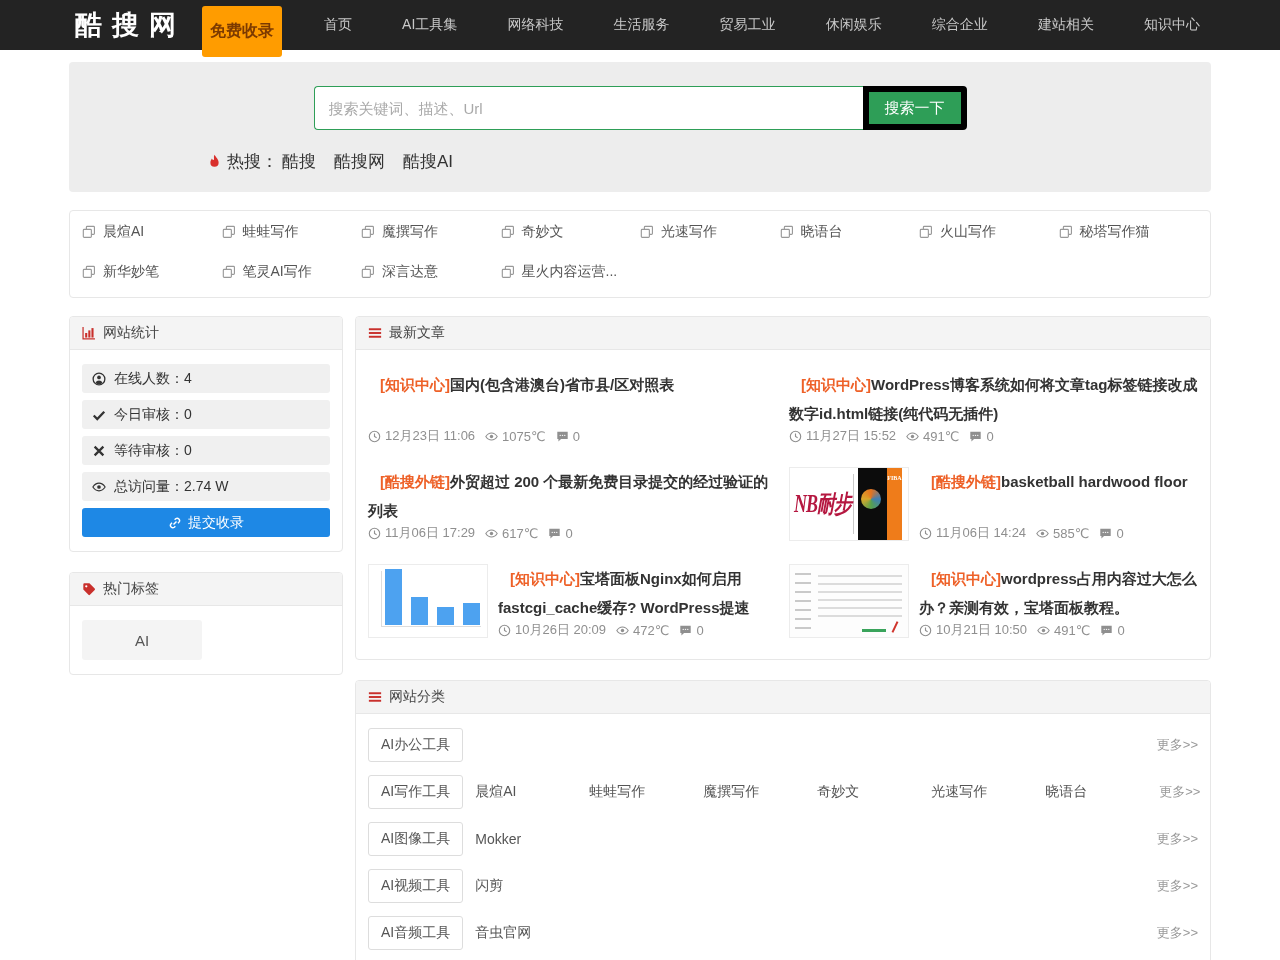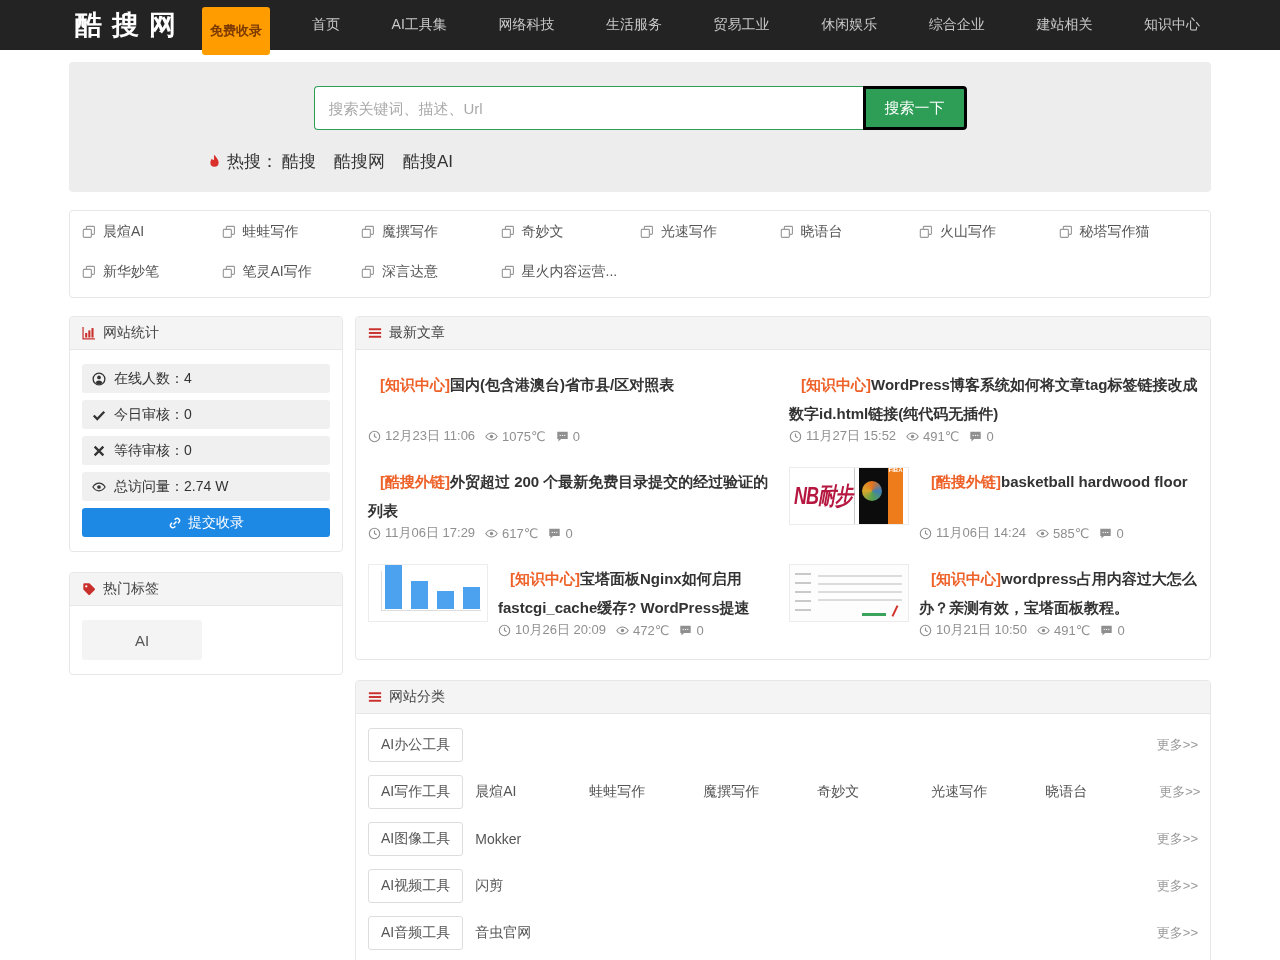--- a/index.html
+++ b/index.html
@@ -11,32 +11,32 @@
     color:#333;
   }
 
   
   [data-icon]{ display:inline-flex; align-items:center; justify-content:center; }
   [data-icon] svg{ width:1em; height:1em; display:block; }
 
   
   .navbar{ height:50px; background:#232323; display:flex; align-items:center; padding:0 40px 0 75px; }
   .logo{ color:#fff; font-size:27px; font-weight:bold; letter-spacing:10px; font-family:"Liberation Serif","DejaVu Serif",serif; white-space:nowrap; cursor:pointer; }
-  .nav-badge{ background:#ff9c00; color:#7c3a00; font-size:13px; font-weight:bold; padding:15px 8px; border-radius:3px; margin-left:16px; transform:translateY(6px); cursor:pointer; white-space:nowrap; }
+  .nav-badge{ background:#ff9c00; color:#7c3a00; font-size:16px; font-weight:bold; padding:15px 8px; border-radius:3px; margin-left:16px; transform:translateY(6px); cursor:pointer; white-space:nowrap; }
   .nav-menu{ flex:1; display:flex; justify-content:space-between; margin-left:42px; padding-right:40px; list-style:none;text-align:center; }
   .nav-item{ color:#c9c9c9; font-size:14px; cursor:pointer; white-space:nowrap; }
 
   .container{ width:1142px; margin:0 auto; }
 
   
   .search-section{ margin-top:12px; background:#ededed; border-radius:4px; height:130px; padding-top:24px; }
   .search-bar{ width:653px; margin:0 auto; display:flex; height:44px; }
   .search-input{ flex:1; border:1px solid #2e9e57; border-right:none; border-radius:4px 0 0 4px; padding:0 14px; font-size:15px; color:#000000; outline:none; background:#fff; font-family:inherit; }
   .search-input::placeholder{ color:#a9a9a9; }
-  .search-btn{ width:104px; background:#2e9e57; border:3px solid #000000; border-radius:0 4px 4px 0; color:#fff; font-size:15px; cursor:pointer; font-family:inherit; }
+  .search-btn{ width:104px; background:#2e9e57; border:6px solid #000000; border-radius:0 4px 4px 0; color:#fff; font-size:15px; cursor:pointer; font-family:inherit; }
   .hot-row{ margin:20px 0 0 138px; display:flex; align-items:center; font-size:17px; color:#333; }
   .hot-row .fire{ color:#d9302c; font-size:15px; margin-right:5px; }
   .hot-label{ margin-right:4px; }
   .hot-link{ color:#333; margin-right:18px; cursor:pointer; }
 
   
   .card{ border:1px solid #e7e7e7; border-radius:4px; background:#fff; }
   .card-header{ background:#f4f4f4; height:33px; display:flex; align-items:center; padding:0 12px; border-bottom:1px solid #e7e7e7; border-radius:4px 4px 0 0; font-size:14px; color:#444; }
   .card-header .h-icon{ color:#c9302c; font-size:14px; margin-right:7px; }
 
@@ -69,21 +69,21 @@
   
   .articles-body{ padding:8px 12px 10px; display:grid; grid-template-columns:1fr 1fr; column-gap:12px; }
   .article{ position:relative; height:97px; padding-top:12px; }
   .article-title{ font-size:15px; font-weight:bold; color:#333; line-height:29px; cursor:pointer; }
   .article-cat{ color:#ee6128;padding-left:12px; }
   .article-meta{ position:absolute; bottom:10px; left:0; display:flex; align-items:center; font-size:13px; color:#8f8f8f; }
   .article-meta .m-icon{ font-size:13px; margin-right:4px; color:#8f8f8f; }
   .article-meta .m-text{ margin-right:10px; }
   .with-thumb{ padding-left:130px; }
   .with-thumb .article-meta{ left:130px; }
-  .thumb{ position:absolute; left:0; top:12px; width:120px; height:58px; border:1px solid #ececec; background:#fff; overflow:hidden; cursor:pointer; }
+  .thumb{ position:absolute; left:0; top:12px; width:120px; height:74px; border:1px solid #ececec; background:#fff; overflow:hidden; cursor:pointer;font-family:Liberation Serif, serif; }
 
   
   .thumb-nb{ display:flex; align-items:center; }
   .nb-text{ color:#b51740; font-weight:bold; font-style:italic; font-size:18px; letter-spacing:-1px; padding-left:4px; white-space:nowrap; transform:scaleY(1.35); }
   .nb-divider{ width:1px; height:60px; background:#c9c9c9; margin:0 4px 0 2px; flex:none; }
   .nb-black{ position:relative; width:44px; height:74px; background:#0c0c0c; flex:none; }
   .nb-ball{ position:absolute; left:3px; top:22px; width:20px; height:20px; border-radius:50%; background:conic-gradient(#e5731f,#3f7fb5,#58a14c,#d9a72c,#e5731f); }
   .nb-strip{ position:absolute; right:0; top:0; bottom:0; width:15px; background:#ef7c1a; color:#fff; font-size:6px; font-weight:bold; display:flex; justify-content:center; padding-top:8px; }
 
   

